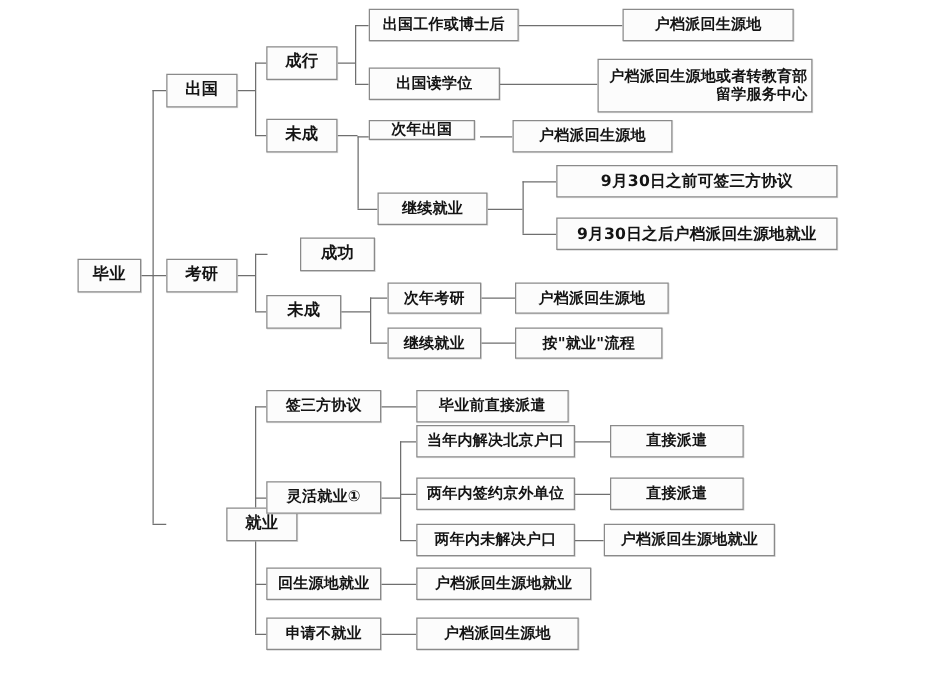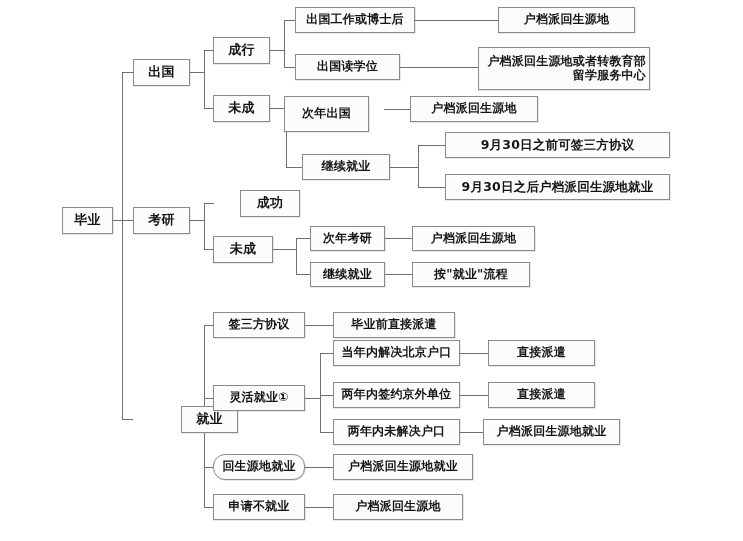--- a/index.html
+++ b/index.html
@@ -148,21 +148,21 @@
     <span>出国读学位</span>
   </div>
 
   <div class="node" style="left:498px; top:7px; width:137px; height:26px; font-size:12px;">
     <span>户档派回生源地</span>
   </div>
   <div class="node" style="left:478px; top:47px; width:172px; height:43px; font-size:12px;">
     <span>户档派回生源地或者转教育部留学服务中心</span>
   </div>
 
-  <div class="node" style="left:284px; top:96px; width:85px; height:36px; font-size:12px;">
+  <div class="node" style="left:295px; top:96px; width:85px; height:16px; font-size:12px;">
     <span>次年出国</span>
   </div>
   <div class="node" style="left:302px; top:154px; width:88px; height:26px; font-size:12px;">
     <span>继续就业</span>
   </div>
 
   <div class="node" style="left:410px; top:96px; width:128px; height:26px; font-size:12px;">
     <span>户档派回生源地</span>
   </div>
   <div class="node" style="left:445px; top:132px; width:225px; height:26px; font-size:12.5px;">
@@ -192,21 +192,21 @@
   <div class="node" style="left:412px; top:262px; width:118px; height:25px; font-size:12px;">
     <span>按"就业"流程</span>
   </div>
 
   <div class="node" style="left:213px; top:312px; width:92px; height:26px; font-size:12px;">
     <span>签三方协议</span>
   </div>
   <div class="node" style="left:213px; top:385px; width:92px; height:26px; font-size:12px;">
     <span>灵活就业①</span>
   </div>
-  <div class="node" style="left:213px; top:454px; width:92px; height:26px; font-size:12px;border-radius:12px;">
+  <div class="node" style="left:213px; top:454px; width:92px; height:26px; font-size:12px;">
     <span>回生源地就业</span>
   </div>
   <div class="node" style="left:213px; top:494px; width:92px; height:26px; font-size:12px;">
     <span>申请不就业</span>
   </div>
 
   <div class="node" style="left:333px; top:312px; width:122px; height:26px; font-size:12px;">
     <span>毕业前直接派遣</span>
   </div>
 

